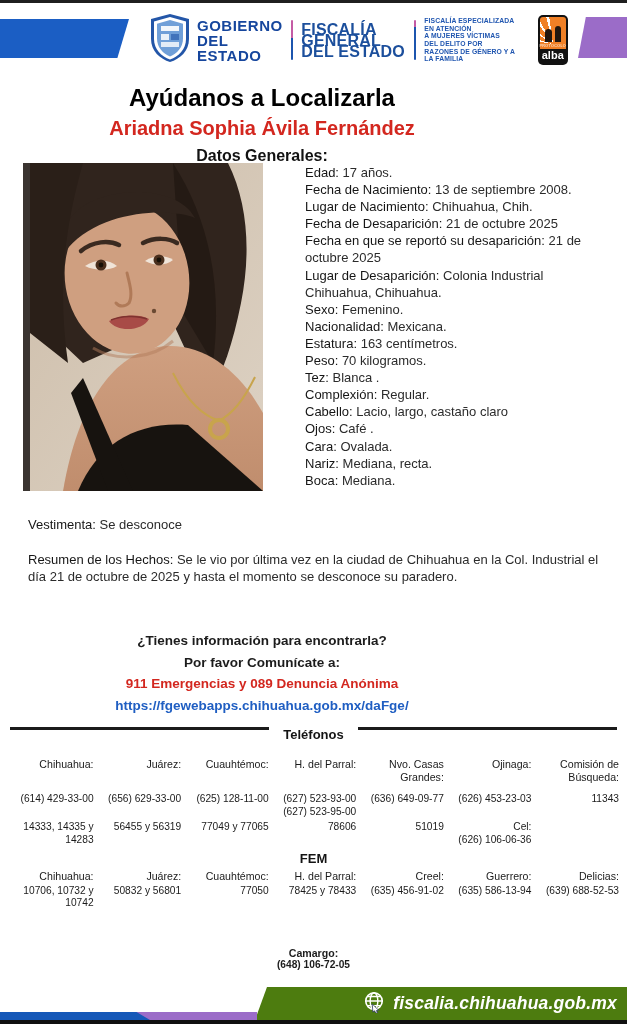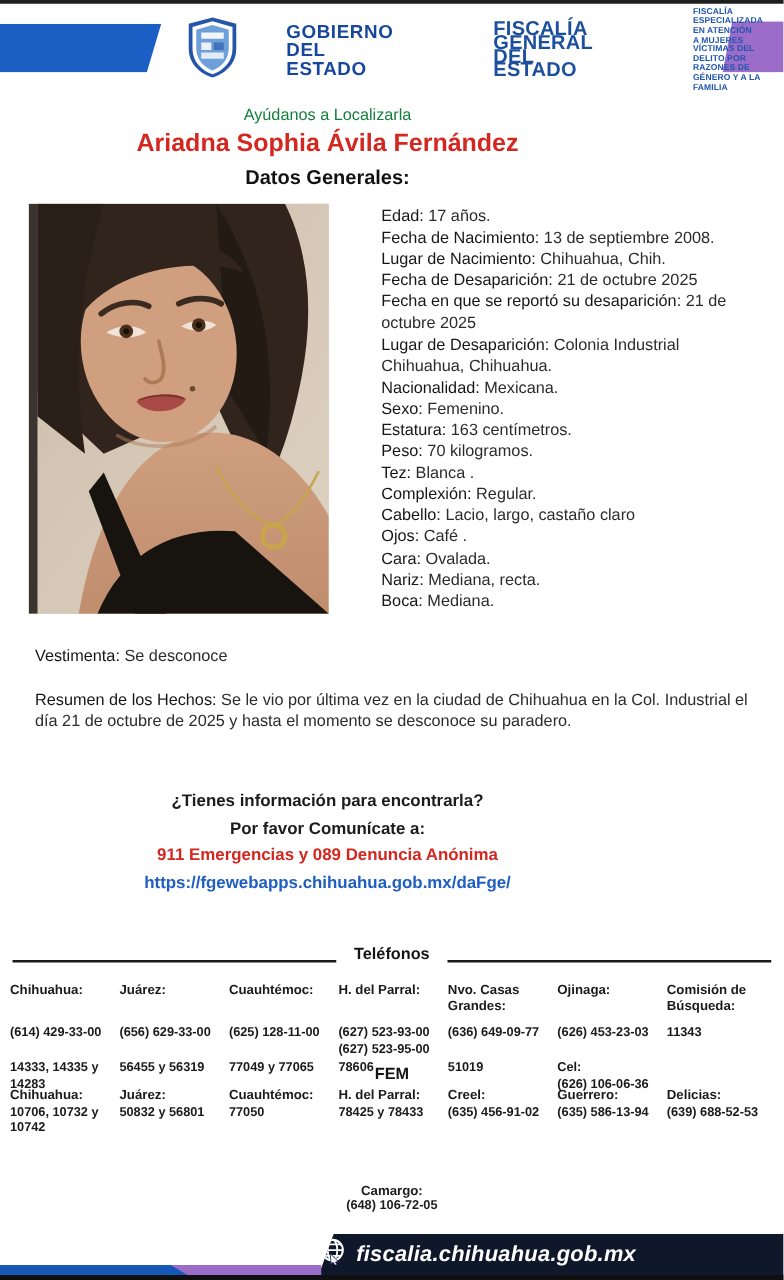--- a/index.html
+++ b/index.html
@@ -8,21 +8,21 @@
   .abs{position:absolute;}
 
   
   #top-line{left:0;top:0;width:627px;height:3px;background:#1f1f1f;}
 
   
   #hdr-blue{left:0;top:19px;width:129px;height:39px;background:#1b5ec4;
             clip-path:polygon(0 0,100% 0,91% 100%,0 100%);}
   #hdr-purple{left:578px;top:17px;width:49px;height:41px;background:#9b6cc8;
               clip-path:polygon(16% 0,100% 0,100% 100%,0 100%);}
-  #hdr-logos{left:148px;top:12px;width:420px;height:56px;display:flex;align-items:center;gap:32px;}
+  #hdr-logos{left:148px;top:12px;width:420px;height:56px;display:flex;align-items:center;}
   .gob-text{color:#16469d;font-weight:700;font-size:15px;line-height:15px;letter-spacing:.5px;margin-left:5px;}
   .vbar{width:4px;height:40px;margin:0 8px;background:linear-gradient(#c45ba5 0 46%,#1c55ae 46% 100%);border-radius:2px;}
   .vbar2{width:4px;height:40px;margin:0 8px;background:linear-gradient(#c45ba5 0 18%,#1c55ae 18% 100%);border-radius:2px;}
   .fge-text{color:#1c4f9c;font-weight:700;font-size:16px;line-height:11px;letter-spacing:.2px;}
   .fem-text{color:#2056b0;font-weight:700;font-size:6.8px;line-height:7.6px;letter-spacing:.1px;}
   
   #alba{width:38px;height:50px;margin-left:22px;background:#111;border-radius:5px;padding:2px;box-sizing:border-box;
         display:flex;flex-direction:column;}
   #alba .sun{flex:1;border-radius:3px 3px 0 0;position:relative;overflow:hidden;
       background:
@@ -32,21 +32,21 @@
           #f08026 84deg 100deg,#fff 100deg 106deg,#f08026 106deg 122deg,#fff 122deg 128deg,
           #f08026 128deg 144deg,#fff 144deg 150deg,#f08026 150deg 166deg,#fff 166deg 172deg,#f08026 172deg 180deg);}
   #alba .fig{position:absolute;left:50%;bottom:2px;transform:translateX(-50%);width:18px;height:16px;}
   #alba .fig:before{content:"";position:absolute;left:1px;bottom:0;width:7px;height:13px;background:#20160f;border-radius:4px 4px 0 0;}
   #alba .fig:after{content:"";position:absolute;right:1px;bottom:0;width:6px;height:16px;background:#20160f;border-radius:3px 3px 0 0;}
   #alba .proto{font-size:3.6px;color:#fff;background:#f08026;text-align:center;letter-spacing:.4px;padding-bottom:1px;}
   #alba .alba-word{background:#111;color:#fff;font-weight:700;font-size:11px;line-height:11px;text-align:center;padding:1px 0 2px;}
 
   
   #title-block{left:0;top:84px;width:524px;text-align:center;}
-  #main-title{font-size:13px;font-weight:400;color:#15803d;}
+  #main-title{font-size:24px;font-weight:700;color:#000000;}
   #person-name{font-size:20px;font-weight:700;color:#d3271f;margin-top:5px;}
   #datos-title{font-size:16px;font-weight:700;color:#121212;margin-top:7px;}
 
   
   #photo{left:23px;top:163px;width:240px;height:328px;background:#d4c6b6;}
   #photo svg{display:block;}
 
   
   #datos-list{left:305px;top:164px;width:302px;font-size:13px;line-height:17.1px;color:#2b2b2b;}
   .dlabel{font-weight:400;color:#161616;}
@@ -55,43 +55,43 @@
   #senas-block{left:28px;top:516px;width:576px;font-size:13px;line-height:17.5px;color:#2b2b2b;}
   #senas-block .para{margin-bottom:17px;}
 
   
   #contact-block{left:0;top:630px;width:524px;text-align:center;font-size:13.5px;line-height:21.5px;font-weight:700;}
   #contact-phones{color:#d3271f;}
   #contact-url{color:#1f5ec2;text-decoration:none;display:inline-block;}
 
   
   #tel-section{left:0;top:727px;width:627px;}
-  .sec-title-row{display:flex;align-items:flex-end;padding:0 10px;margin-top:28px;}
+  .sec-title-row{display:flex;align-items:flex-start;padding:0 10px;}
   .sec-title-row .rule{flex:1;height:2.5px;background:#1b1b1b;}
   .sec-title-row .sec-title{font-size:13px;font-weight:700;color:#141414;margin:0 14px;}
   .tgrid{display:grid;grid-template-columns:repeat(7,1fr);padding:0 8px;column-gap:2px;}
-  .tcell{text-align:left;font-weight:700;color:#1a1a1a;}
+  .tcell{text-align:right;font-weight:400;color:#1a1a1a;}
   .thead{font-size:10.6px;line-height:12.5px;margin-top:16px;min-height:26px;}
   .tphone{font-size:10.2px;line-height:12.5px;margin-top:9px;min-height:26px;}
   .text2{font-size:10.2px;line-height:12.5px;margin-top:2px;}
 
   
   #fem-section{left:0;top:851px;width:627px;text-align:center;}
   #fem-title{font-size:13px;font-weight:700;color:#141414;}
   #fem-section .tgrid{margin-top:4px;}
   .fhead{font-size:10.6px;line-height:12.5px;}
   .fval{font-size:10.2px;line-height:12.5px;margin-top:8px;}
   #camargo{margin-top:14px;font-weight:700;}
   #camargo .c1{font-size:10.6px;margin-top:37px;}
   #camargo .c2{font-size:10.2px;}
 
   
-  #footer-navy{left:255px;top:987px;width:372px;height:33px;background:#0f172a;
+  #footer-navy{left:255px;top:987px;width:372px;height:33px;background:#4d7c0f;
                clip-path:polygon(12px 0,100% 0,100% 100%,0 100%);
-               display:flex;align-items:center;justify-content:flex-start;padding-right:10px;box-sizing:border-box;}
+               display:flex;align-items:center;justify-content:flex-end;padding-right:10px;box-sizing:border-box;}
   #footer-url{color:#ffffff;font-weight:700;font-style:italic;font-size:17.5px;letter-spacing:.2px;margin-left:8px;text-decoration:none;}
   #strip-purple{left:0;top:1012px;width:257px;height:8px;background:#9b6cc8;}
   #strip-blue{left:0;top:1012px;width:150px;height:8px;background:#1558b8;
               clip-path:polygon(0 0,91% 0,100% 100%,0 100%);}
   #bottom-bar{left:0;top:1020px;width:627px;height:4px;background:#101010;}
 </style>
 </head>
 <body>
 
 <div class="abs" id="top-line"></div>
@@ -193,22 +193,22 @@
   </svg>
 </div>
 
 <div class="abs" id="datos-list">
   <div class="ditem"><span class="dlabel">Edad:</span> <span>17 años.</span></div>
   <div class="ditem"><span class="dlabel">Fecha de Nacimiento:</span> <span>13 de septiembre 2008.</span></div>
   <div class="ditem"><span class="dlabel">Lugar de Nacimiento:</span> <span>Chihuahua, Chih.</span></div>
   <div class="ditem"><span class="dlabel">Fecha de Desaparición:</span> <span>21 de octubre 2025</span></div>
   <div class="ditem"><span class="dlabel">Fecha en que se reportó su desaparición:</span> <span>21 de octubre 2025</span></div>
   <div class="ditem"><span class="dlabel">Lugar de Desaparición:</span> <span>Colonia Industrial Chihuahua, Chihuahua.</span></div>
+  <div class="ditem"><span class="dlabel">Sexo:</span> <span>Femenino.</span></div>
   <div class="ditem"><span class="dlabel">Nacionalidad:</span> <span>Mexicana.</span></div>
-  <div class="ditem"><span class="dlabel">Sexo:</span> <span>Femenino.</span></div>
   <div class="ditem"><span class="dlabel">Estatura:</span> <span>163 centímetros.</span></div>
   <div class="ditem"><span class="dlabel">Peso:</span> <span>70 kilogramos.</span></div>
   <div class="ditem"><span class="dlabel">Tez:</span> <span>Blanca .</span></div>
   <div class="ditem"><span class="dlabel">Complexión:</span> <span>Regular.</span></div>
   <div class="ditem"><span class="dlabel">Cabello:</span> <span>Lacio, largo, castaño claro</span></div>
   <div class="ditem"><span class="dlabel">Ojos:</span> <span>Café .</span></div>
   <div class="ditem"><span class="dlabel">Cara:</span> <span>Ovalada.</span></div>
   <div class="ditem"><span class="dlabel">Nariz:</span> <span>Mediana, recta.</span></div>
   <div class="ditem"><span class="dlabel">Boca:</span> <span>Mediana.</span></div>
 </div>

